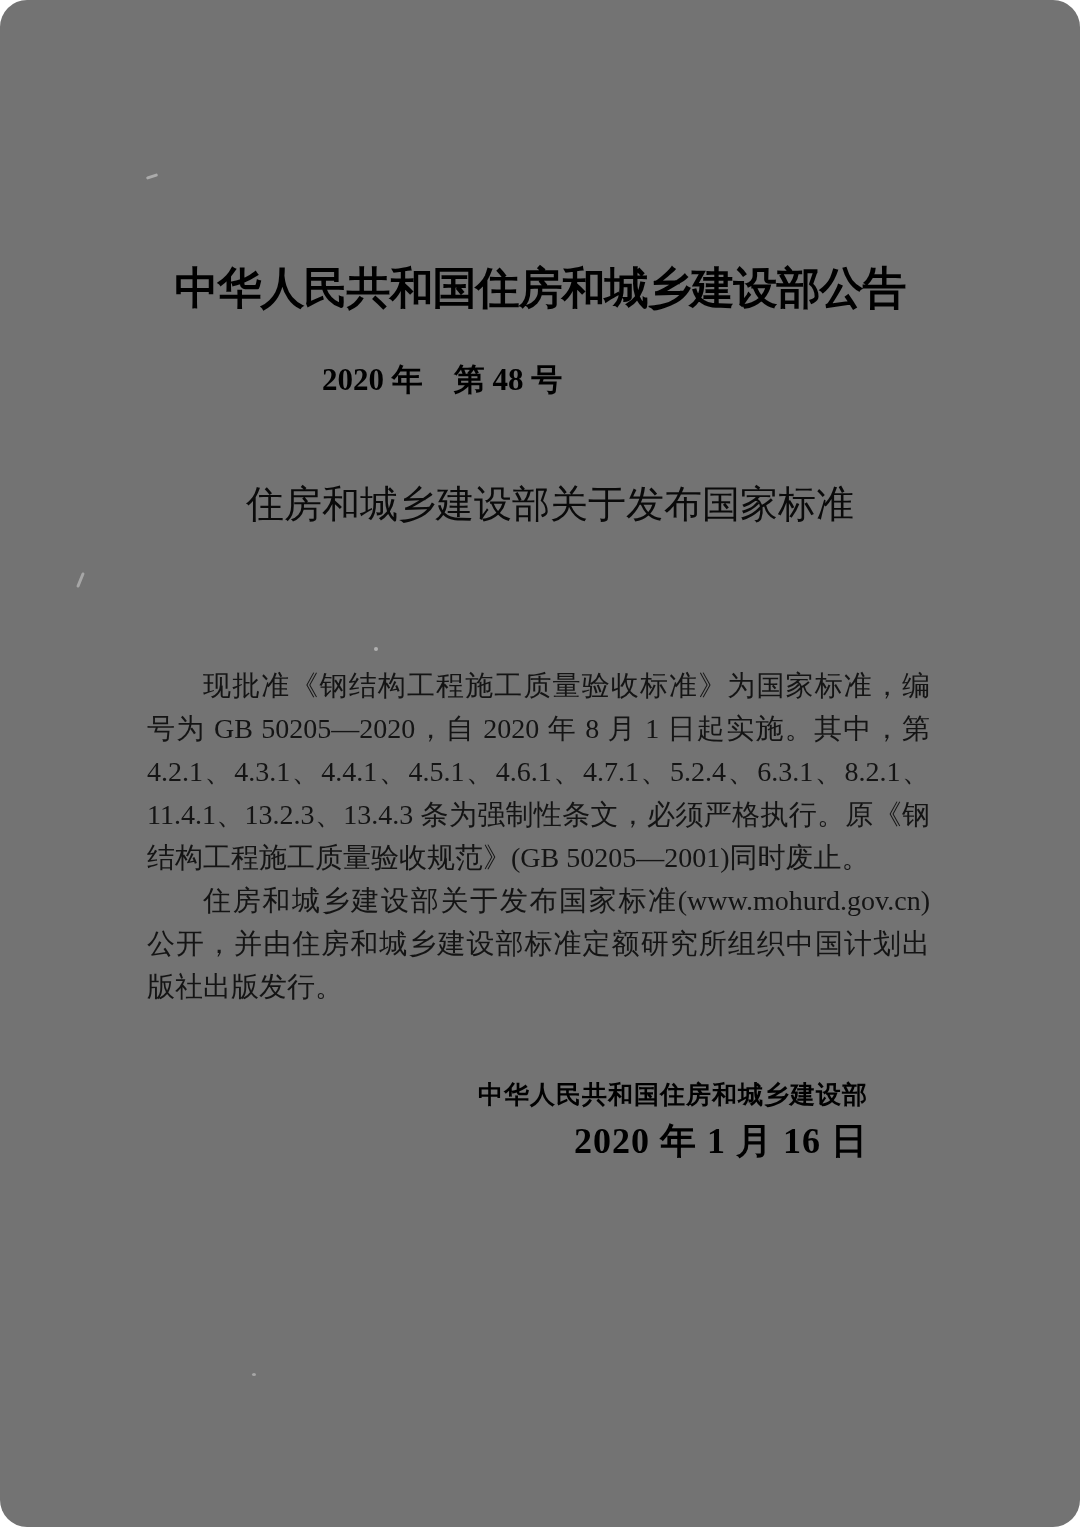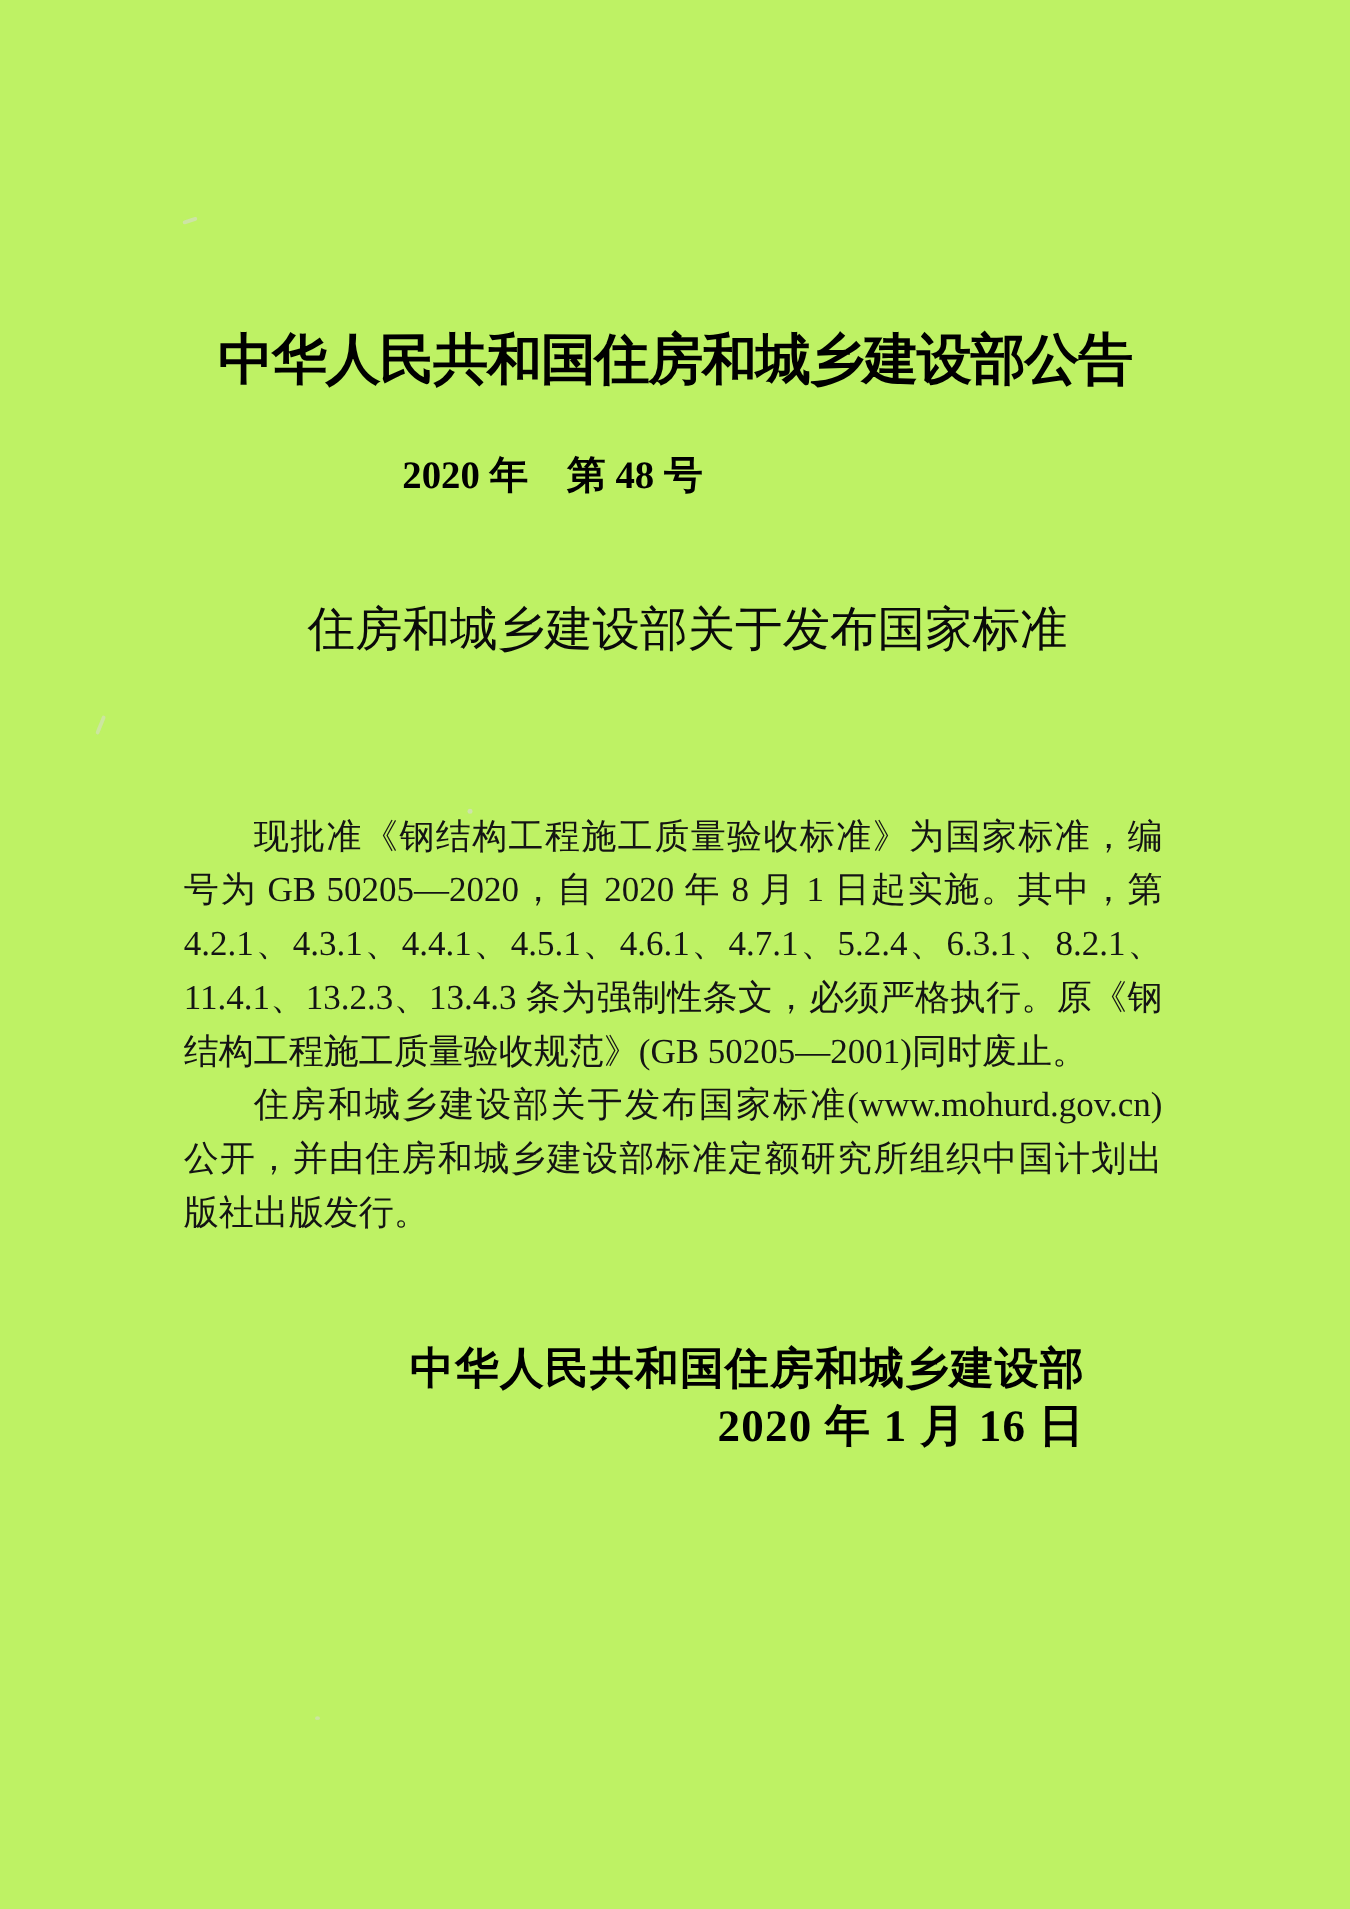--- a/index.html
+++ b/index.html
@@ -4,24 +4,25 @@
 <style>
   html, body {
     margin: 0;
     padding: 0;
     background: #ffffff;
   }
   .page {
     position: relative;
     width: 1080px;
     height: 1527px;
-    background: #bef264;
+    background: #737373;
     color: #141414;
     font-family: "Liberation Serif", serif;
     overflow: hidden;
+    border-radius: 27px;
   }
 
   
   .doc-title {
     position: absolute;
     top: 264px;
     left: 0;
     width: 1080px;
     margin: 0;
     text-align: center;
@@ -59,21 +60,21 @@
     font-size: 38px;
     line-height: 53px;
     color: #0a0a0a;
     padding-left: 10px;
   }
   .sub-line { display: block; }
 
   
   .body-text {
     position: absolute;
-    top: 648px;
+    top: 664px;
     left: 147px;
     width: 783px;
     font-family: "Liberation Serif", serif;
     font-size: 28px;
     line-height: 43px;
     text-align: justify;
     color: #141414;
   }
   .body-text p {
     margin: 0;
@@ -84,21 +85,21 @@
   .signature-block {
     position: absolute;
     top: 1071px;
     right: 212px;
     text-align: right;
     color: #000000;
   }
   .signature {
     font-family: "Liberation Sans", sans-serif;
     font-weight: 700;
-    font-size: 35px;
+    font-size: 25px;
     line-height: 47px;
     letter-spacing: 1px;
   }
   .sign-date {
     font-family: "Liberation Serif", serif;
     font-weight: 700;
     font-size: 36px;
     line-height: 47px;
     letter-spacing: 1px;
   }

